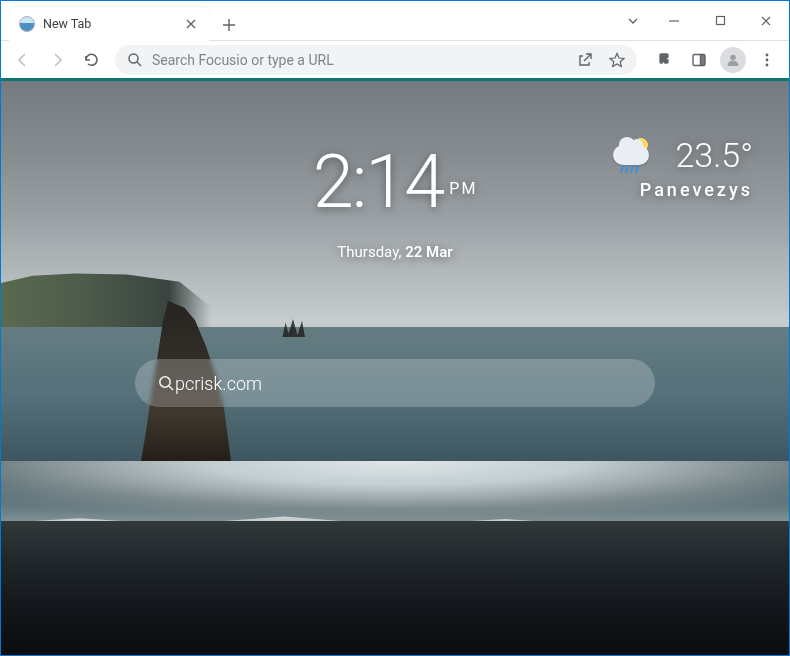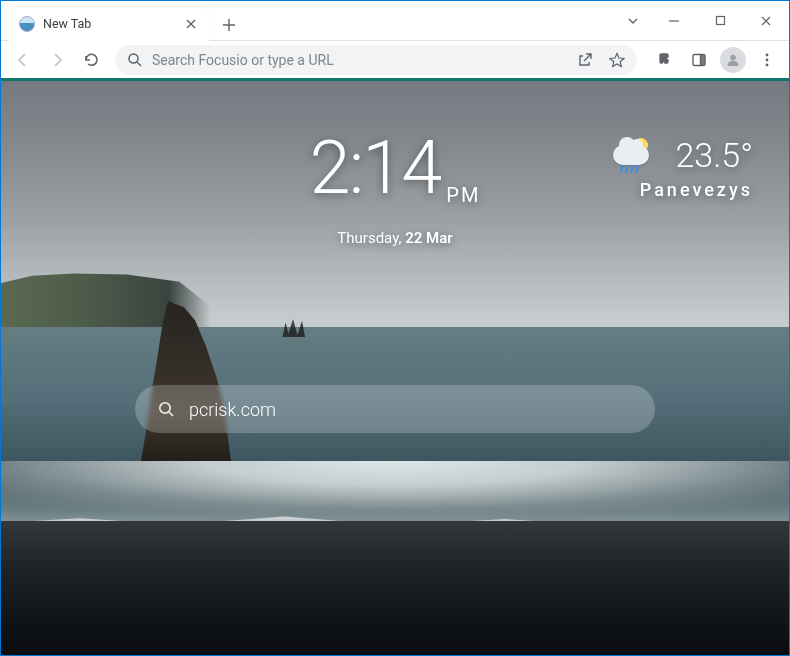--- a/index.html
+++ b/index.html
@@ -129,51 +129,50 @@
 }
 .foam-line {
   position:absolute; left:0; right:0; top:430px; height:40px;
   background: linear-gradient(to bottom, rgba(255,255,255,.85), rgba(255,255,255,0));
   clip-path: polygon(0% 30%, 10% 18%, 22% 34%, 36% 14%, 50% 36%, 64% 20%, 80% 42%, 92% 26%, 100% 40%, 100% 100%, 0% 100%);
   opacity:.85;
 }
 
 
 .clock-wrap { position:absolute; top: 50px; left: 50%; transform: translateX(-50%); text-align:center; color:#fff; text-shadow: 0 2px 8px rgba(0,0,0,.4);}
-.clock-time { font-size: 74px; font-weight: 300; line-height:1; display:flex; align-items:flex-end; justify-content:center; letter-spacing: -2px;}
-.ampm { font-size: 20px; font-weight:400; margin-left:6px; margin-top:14px; letter-spacing:2px;}
+.clock-time { font-size: 74px; font-weight: 300; line-height:1; display:flex; align-items:center; justify-content:center; letter-spacing: -2px; margin-top: 14px;}
+.ampm { font-size: 16px; font-weight:400; margin-left:6px; margin-top:14px; letter-spacing:2px;}
 .clock-date { margin-top: 24px; font-size: 15px; color: #fff;}
 .clock-date .bold { font-weight:600; }
 
 .weather-wrap { position:absolute; top: 52px; right: 36px; color:#fff; text-align:right; text-shadow: 0 2px 8px rgba(0,0,0,.4);}
 .weather-row { display:flex; align-items:center; justify-content:flex-end; gap:20px;}
 .weather-icon { width:44px; height:44px; position:relative;}
 .sun { position:absolute; top:4px; right:6px; width:16px; height:16px; background: radial-gradient(circle,#ffd95b 60%,transparent 62%); border-radius:50%;}
 .cloud { position:absolute; top:12px; left:2px; width:36px; height:20px; background:#e9eef2; border-radius:12px; box-shadow: 0 1px 2px rgba(0,0,0,.2);}
 .cloud:before{content:'';position:absolute;top:-8px;left:6px;width:16px;height:16px;background:#e9eef2;border-radius:50%;}
 .cloud:after{content:'';position:absolute;top:-6px;right:6px;width:12px;height:12px;background:#e9eef2;border-radius:50%;}
 .rain { position:absolute; bottom:2px; left:10px; width:20px; height:10px; display:flex; gap:3px;}
 .rain span{width:2px; height:8px; background:#3a8de0; transform:skewX(-15deg); border-radius:1px;}
 .temp { font-size: 34px; font-weight:300;}
 .city { font-size: 18px; letter-spacing: 3px; margin-top:2px; font-weight:500;}
 
 .search-pill {
   position:absolute;
-  top: 304px;
+  top: 278px;
   left: 50%;
   transform: translateX(-50%);
   width: 520px;
   height: 48px;
   background: rgba(255,255,255,0.22);
   backdrop-filter: blur(2px);
   border-radius: 24px;
   display:flex;
   align-items:center;
   padding: 0 22px;
-  gap: 14px;
   color:#fff;
 }
 .search-pill .mag { opacity:.9;}
 .search-pill .text { font-size: 18px; font-weight:300;}
 
 .footer-links {
   position:absolute;
   bottom: 18px;
   left: 30px;
   display:flex;

